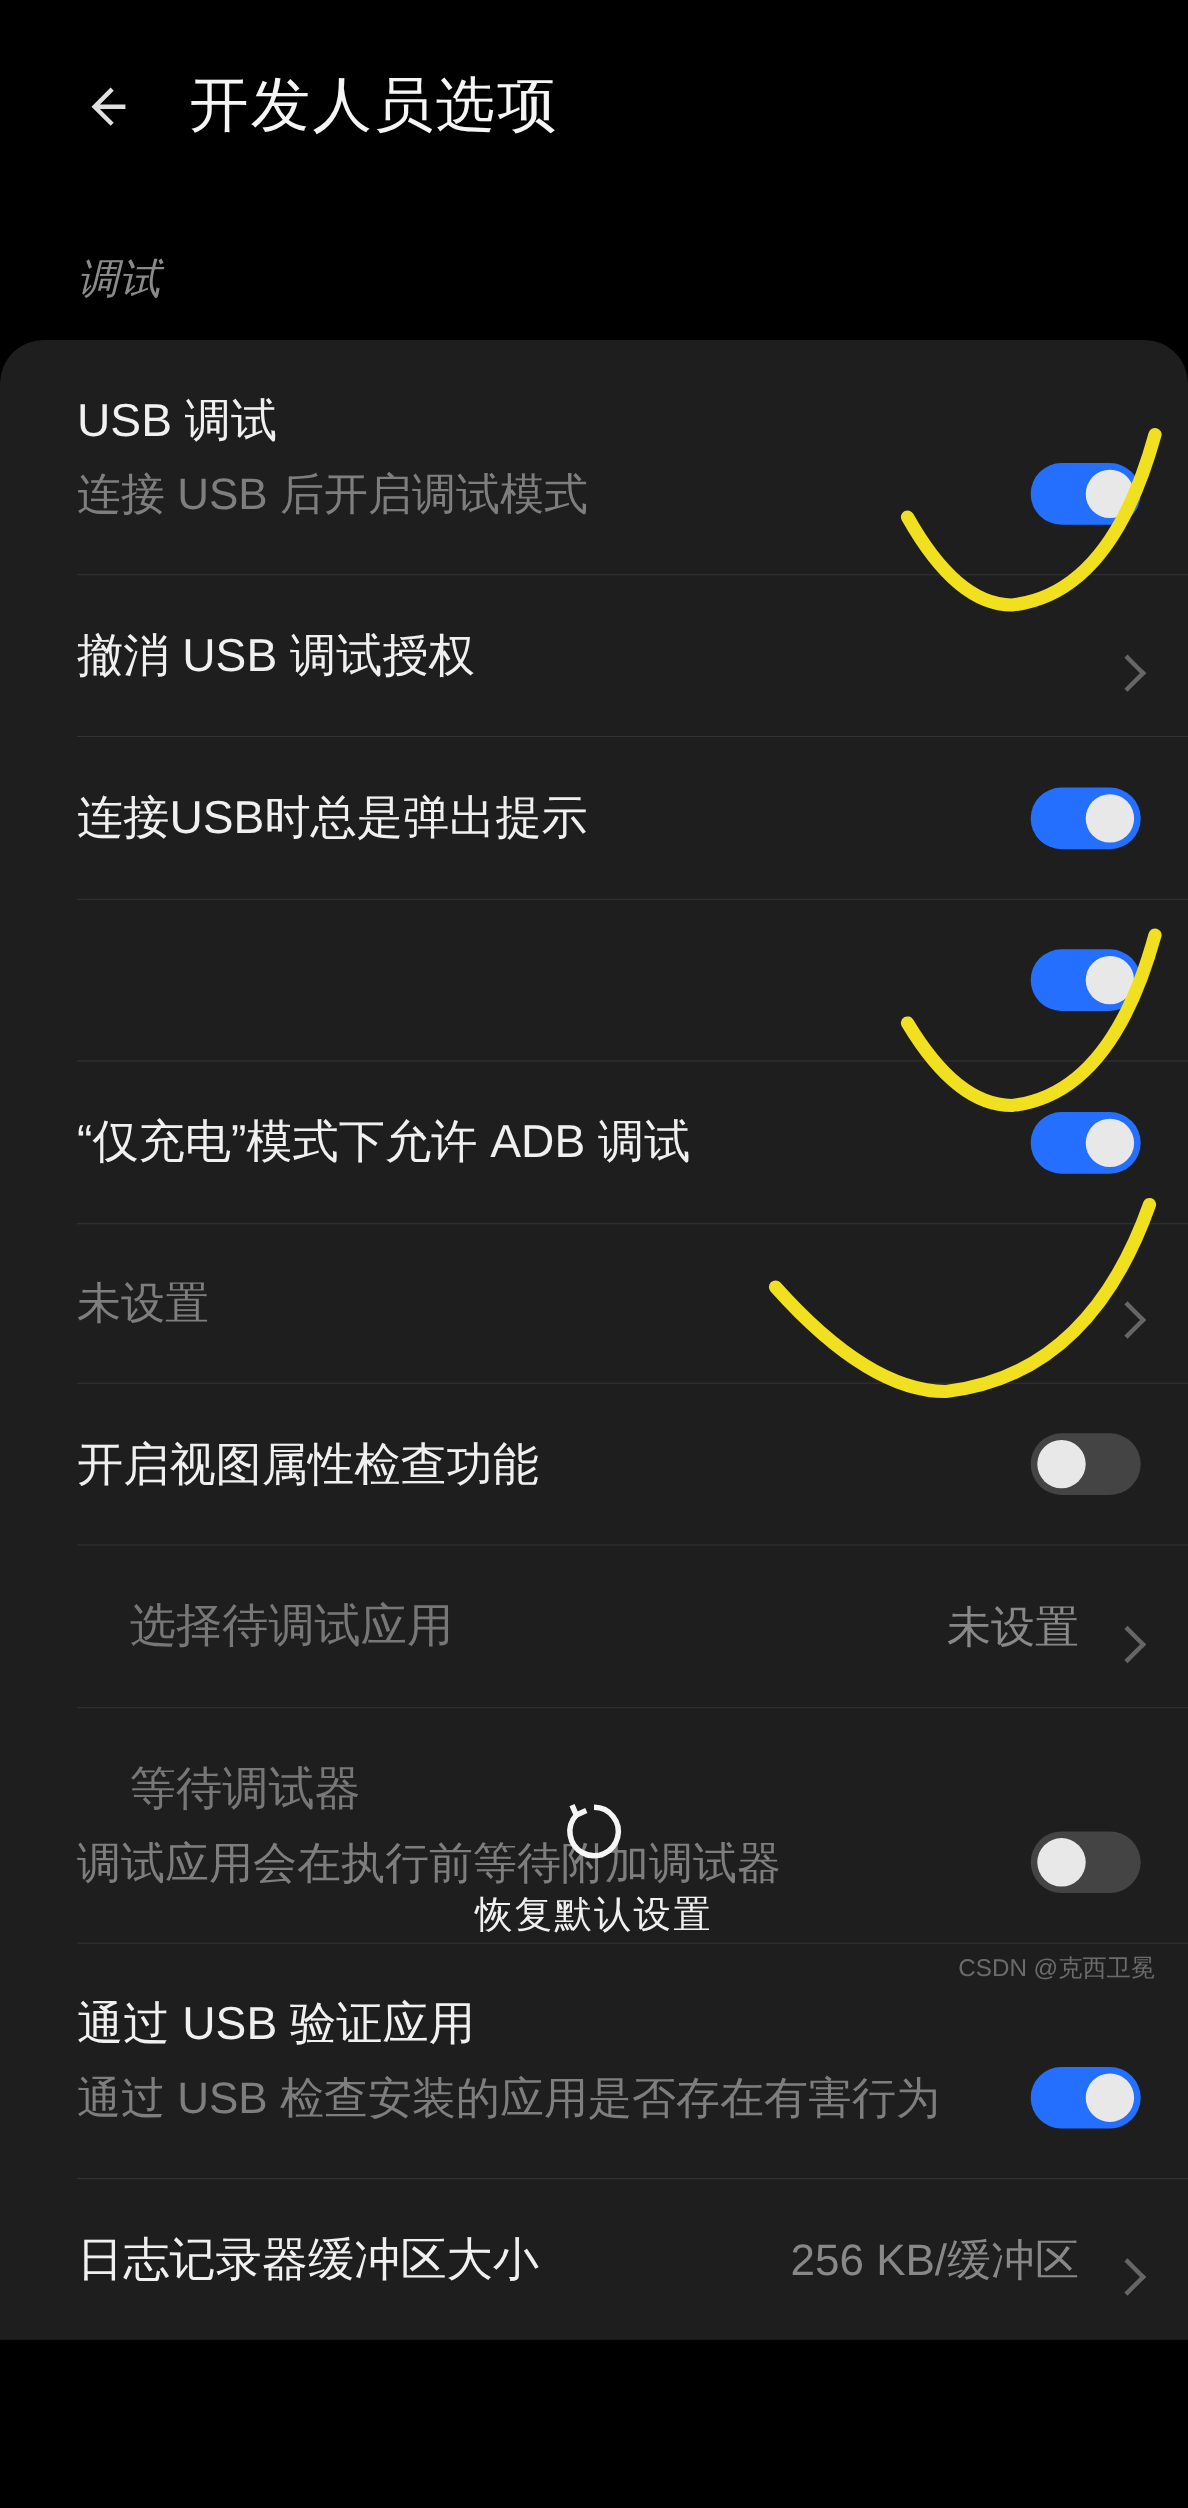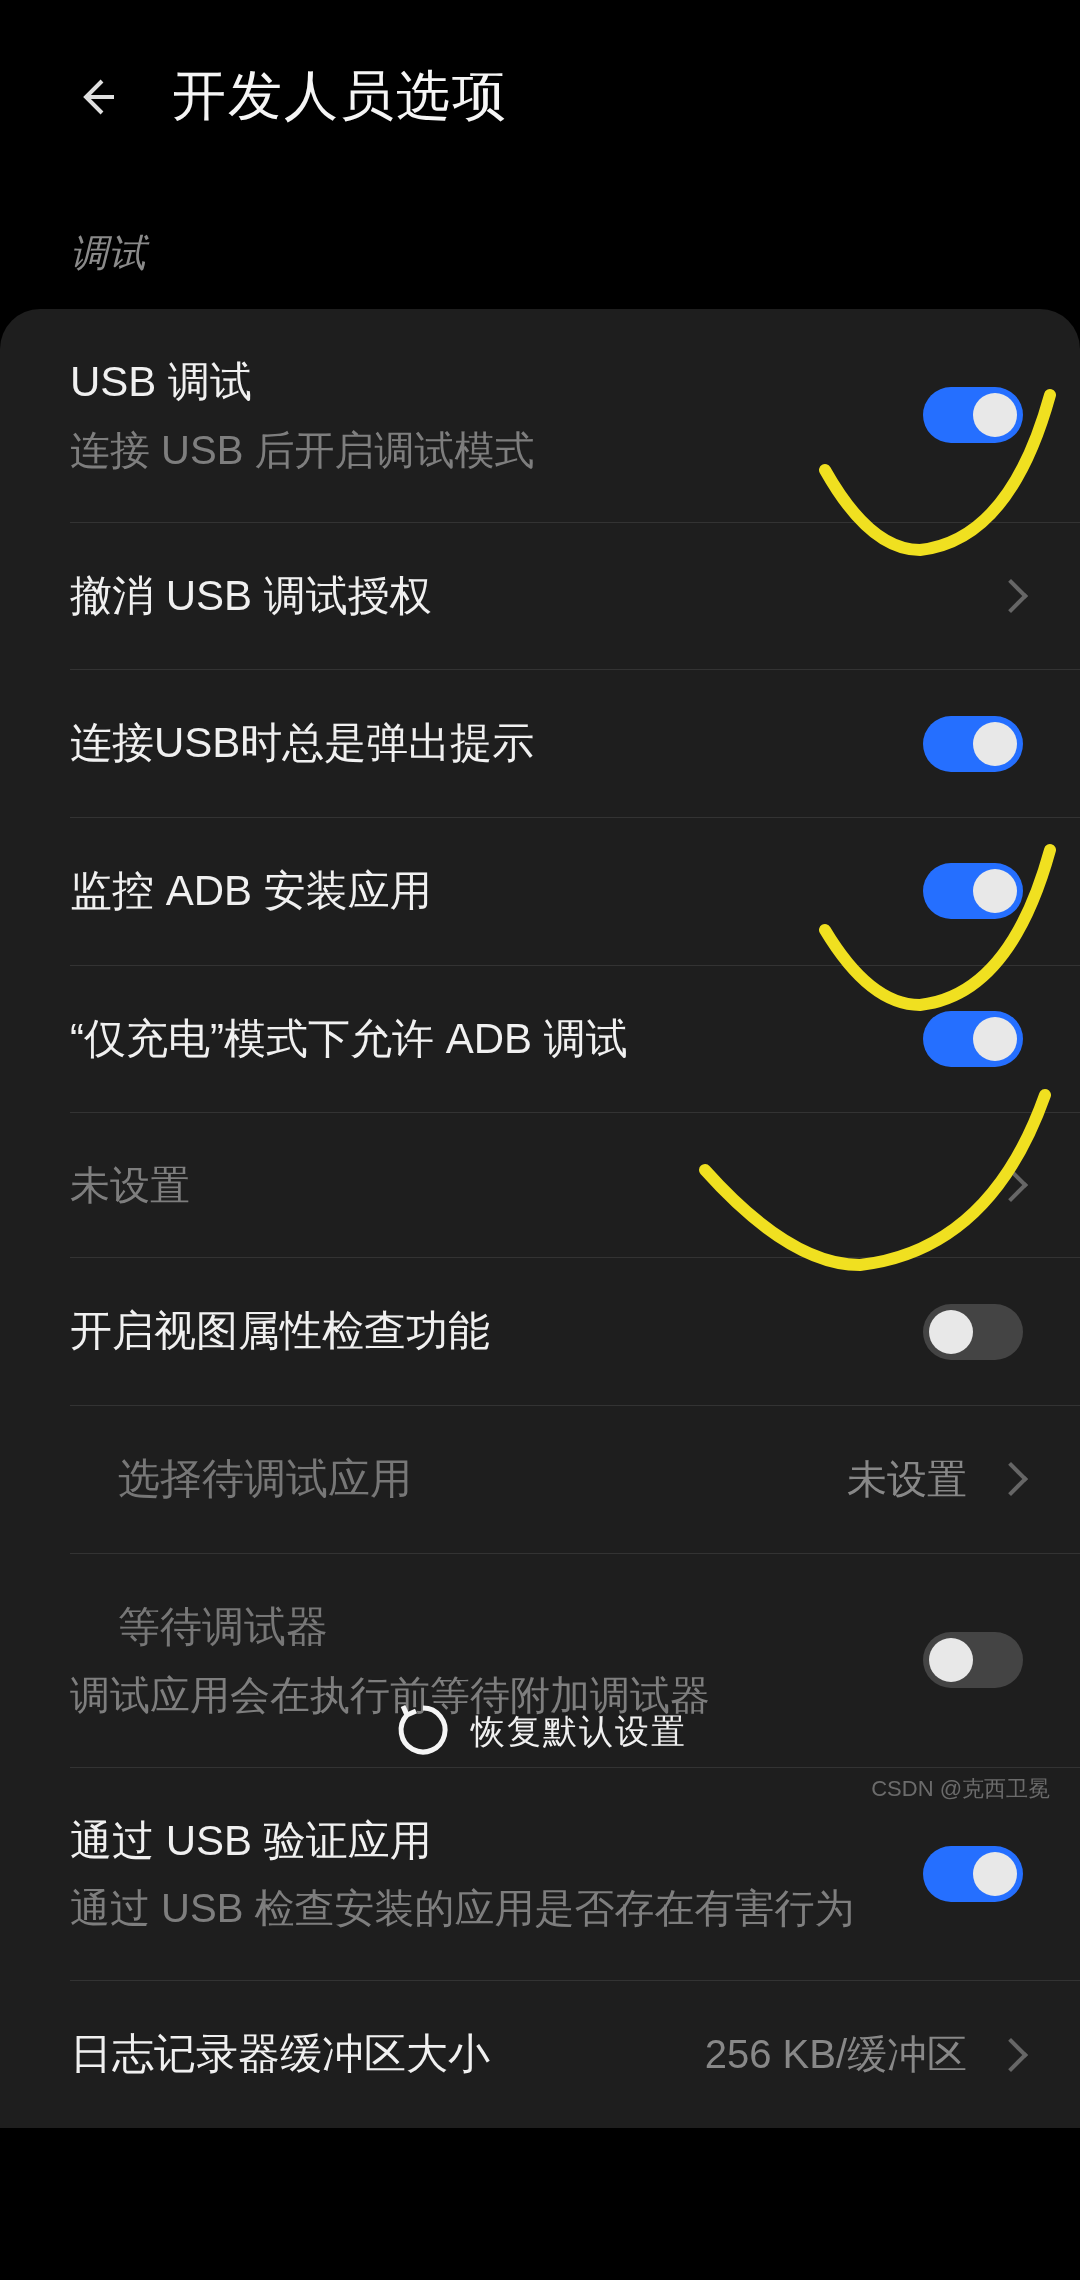--- a/index.html
+++ b/index.html
@@ -8,38 +8,38 @@
 
   .header { display: flex; align-items: center; padding: 60px 70px 40px 70px; }
   .back-arrow { width: 52px; height: 52px; display:flex; align-items:center; justify-content:center; }
   .back-arrow svg { width: 48px; height: 48px; stroke: #e0e0e0; stroke-width: 4; fill: none; }
   .header-title { font-size: 54px; font-weight: 500; margin-left: 50px; color: #f5f5f5; letter-spacing: 2px; }
 
   .section-label { color: #8a8a8a; font-size: 38px; padding: 55px 0 30px 70px; font-style: italic; }
 
   .card { background: #1e1e1e; border-radius: 40px 40px 0 0; padding: 0 0 0 70px; }
 
-  .row { display: flex; align-items: center; border-bottom: 1px solid #333; padding: 45px 57px 45px 0; min-height: 100px; }
+  .row { display: flex; align-items: flex-end; border-bottom: 1px solid #333; padding: 45px 43px 45px 0; min-height: 100px; }
   .row:last-child { border-bottom: none; }
   .row-text { flex: 1; display: flex; flex-direction: column; gap: 12px; }
   .row-title { font-size: 42px; color: #f0f0f0; line-height: 1.35; }
   .row-title.disabled { color: #777; margin-left: 48px; }
   .row-sub { font-size: 40px; color: #7e7e7e; line-height: 1.35; }
   .row-value { font-size: 40px; color: #888; margin-right: 18px; }
 
   .chevron { width: 24px; height: 24px; border-right: 4px solid #666; border-bottom: 4px solid #666; transform: rotate(-45deg); margin-left: 14px; }
 
   .toggle { position: relative; width: 100px; height: 56px; border-radius: 28px; flex-shrink:0; }
   .toggle .knob { position: absolute; top: 6px; width: 44px; height: 44px; border-radius: 50%; background: #e8e8e8; }
   .toggle.on  { background: #256fff; }
   .toggle.on .knob { right: 6px; }
   .toggle.off { background: #444; }
   .toggle.off .knob { left: 6px; }
 
-  .footer { position: absolute; bottom: 60px; left:0; right:0; display:flex; flex-direction: row; align-items: center; gap: 18px; justify-content: center; }
+  .footer { position: absolute; bottom: 60px; left:0; right:0; display:flex; flex-direction: column; align-items: center; gap: 18px; justify-content: center; }
   .restore-icon svg { width: 60px; height: 60px; stroke: #f5f5f5; stroke-width: 5; fill: none; }
   .footer-label { font-size: 34px; color: #f0f0f0; letter-spacing: 2px; }
 
   .watermark { position: absolute; bottom: 20px; right: 30px; font-size: 22px; color: #aaa; opacity: 0.55; }
 
   .annot { position: absolute; pointer-events: none; }
   .annot svg path { stroke: #f0e020; stroke-width: 12; fill: none; stroke-linecap: round; }
 </style>
 </head>
 <body>
@@ -80,21 +80,20 @@
       <div class="row-text">
         <div class="row-title">连接USB时总是弹出提示</div>
       </div>
       <div class="toggle on">
           <div class="knob"></div>
         </div>
     </div>
 
     <div class="row">
       <div class="row-text">
-        <div class="row-title">监控 ADB 安装应用</div>
       </div>
       <div class="toggle on">
           <div class="knob"></div>
         </div>
     </div>
 
     <div class="row">
       <div class="row-text">
         <div class="row-title">“仅充电”模式下允许 ADB 调试</div>
       </div>

